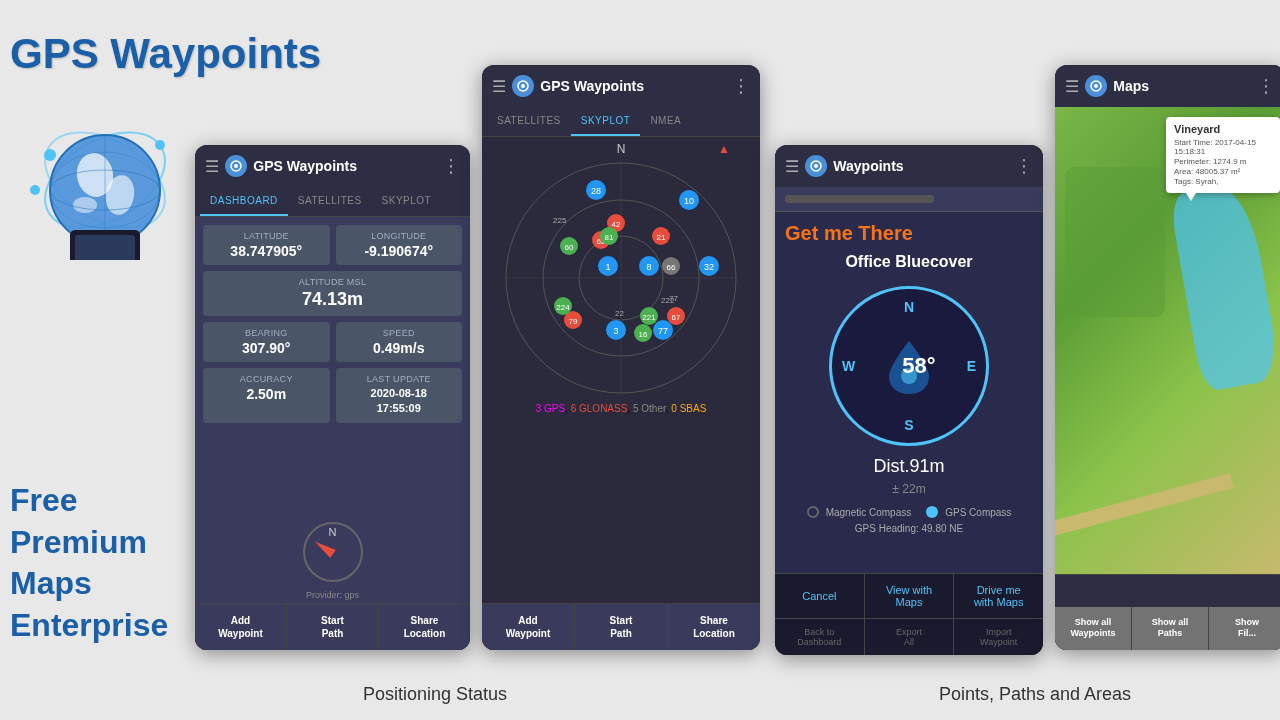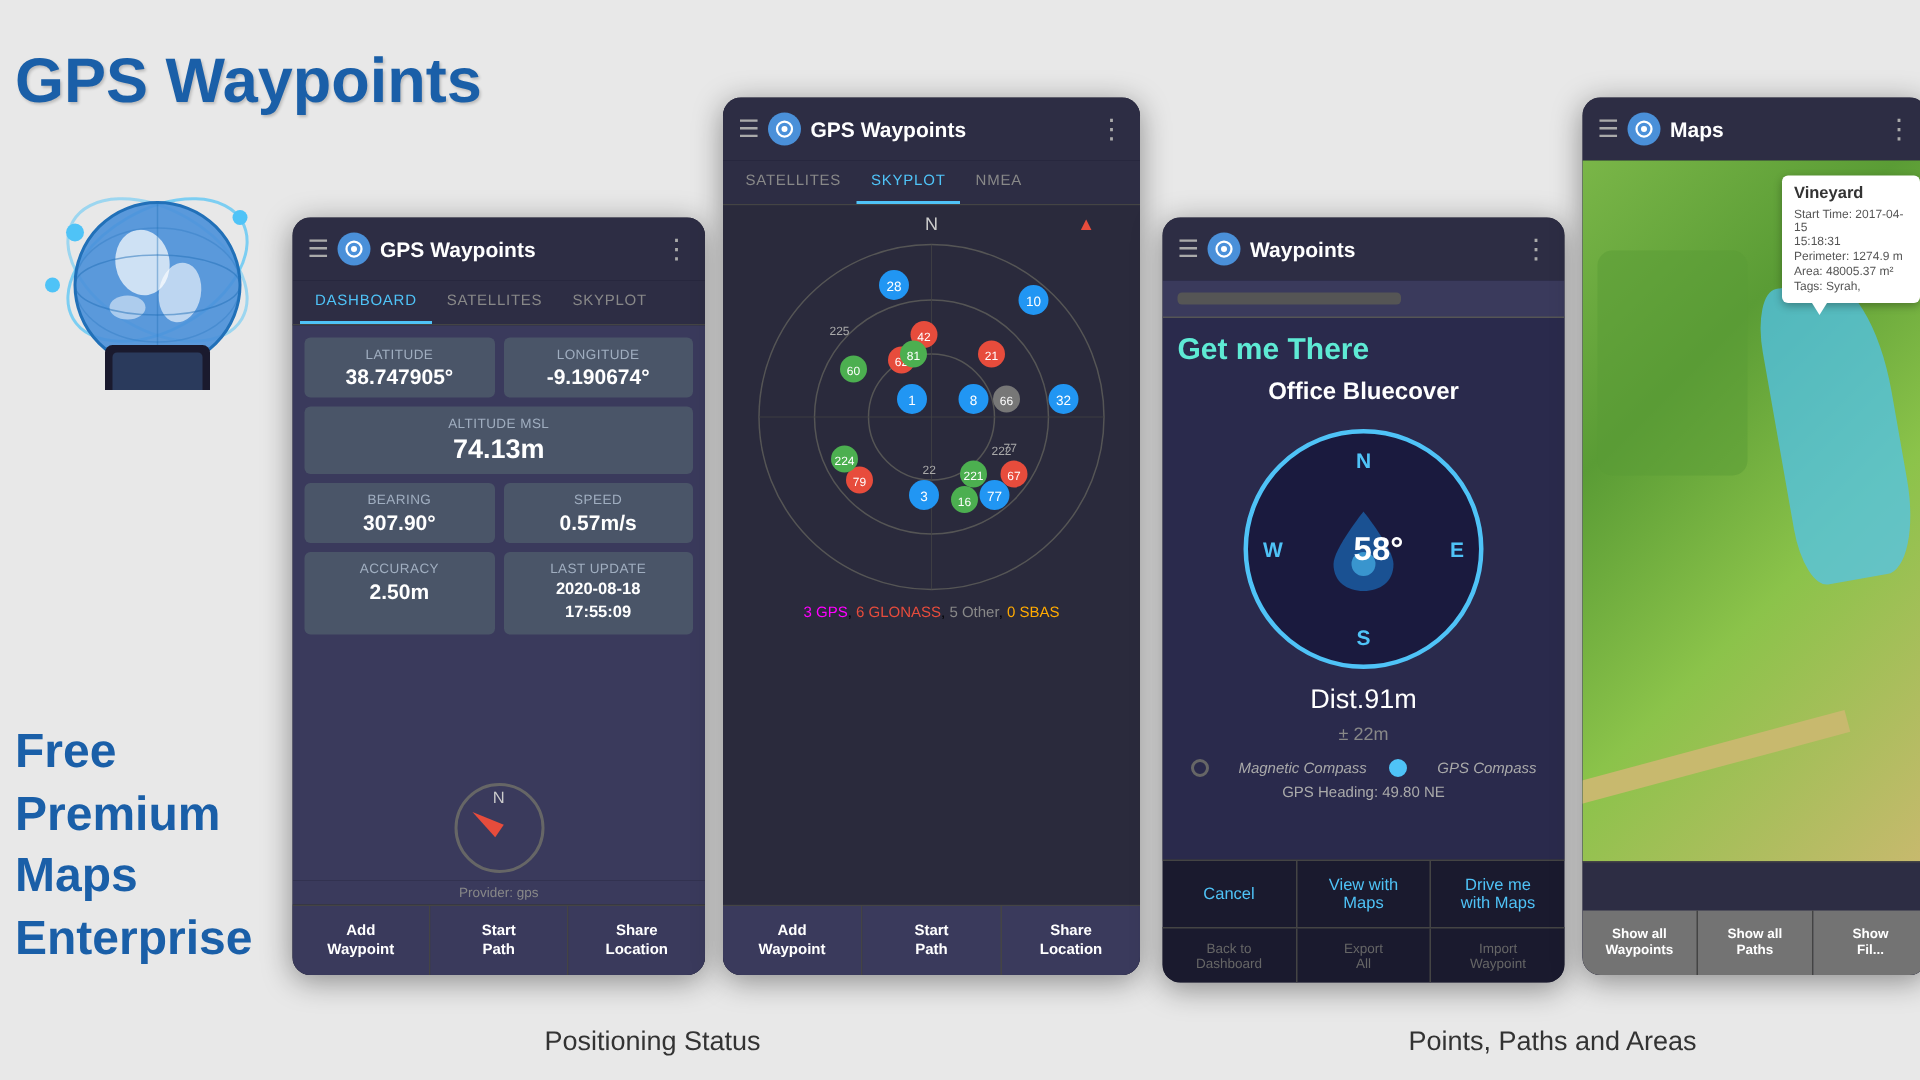--- a/index.html
+++ b/index.html
@@ -204,21 +204,21 @@
       padding: 10px 4px;
       text-align: center;
       cursor: pointer;
       border: none;
       border-right: 1px solid #444;
       font-weight: bold;
       line-height: 1.3;
     }
     .bottom-btn:last-child { border-right: none; }
     .get-me-there-title {
-      color: #5eead4;
+      color: #f97316;
       font-size: 20px;
       font-weight: bold;
       margin-bottom: 8px;
     }
     .waypoint-name {
       color: white;
       font-size: 16px;
       font-weight: bold;
       text-align: center;
       margin-bottom: 15px;
@@ -265,24 +265,23 @@
     }
     .compass-type-row {
       display: flex;
       justify-content: center;
       gap: 15px;
       margin-bottom: 5px;
     }
     .radio-option {
       display: flex;
       align-items: flex-end;
-      gap: 20px;
+      gap: 7px;
       color: #aaa;
       font-size: 10px;
-      font-style: italic;
     }
     .radio-dot {
       width: 12px; height: 12px;
       border-radius: 50%;
       border: 2px solid #666;
     }
     .radio-dot.selected {
       background: #4fc3f7;
       border-color: #4fc3f7;
     }
@@ -339,21 +338,21 @@
     }
     .map-tooltip {
       position: absolute;
       top: 10px;
       right: 5px;
       background: white;
       border-radius: 4px;
       padding: 6px 8px;
       font-size: 9px;
       color: #333;
-      width: 92px;
+      width: 114px;
       box-shadow: 0 2px 6px rgba(0,0,0,0.3);
       z-index: 10;
     }
     .tooltip-title {
       font-weight: bold;
       font-size: 11px;
       margin-bottom: 3px;
     }
     .tooltip-row {
       font-size: 8px;
@@ -485,21 +484,21 @@
           <div class="data-value large">74.13m</div>
         </div>
       </div>
       <div class="data-row">
         <div class="data-cell">
           <div class="data-label">Bearing</div>
           <div class="data-value">307.90°</div>
         </div>
         <div class="data-cell">
           <div class="data-label">Speed</div>
-          <div class="data-value">0.57m/s</div>
+          <div class="data-value">0.49m/s</div>
         </div>
       </div>
       <div class="data-row">
         <div class="data-cell">
           <div class="data-label">Accuracy</div>
           <div class="data-value">2.50m</div>
         </div>
         <div class="data-cell">
           <div class="data-label">Last Update</div>
           <div class="data-value" style="font-size:11px; line-height:1.4;">2020-08-18<br>17:55:09</div>

